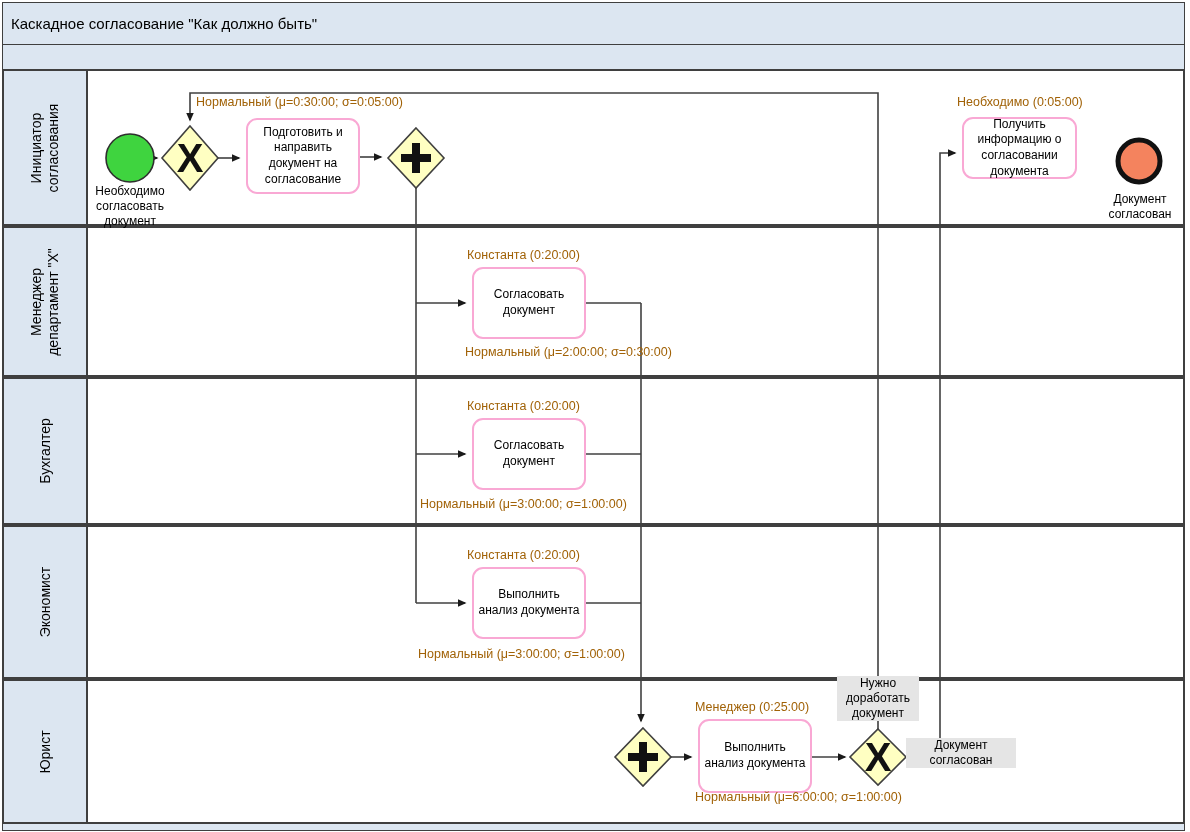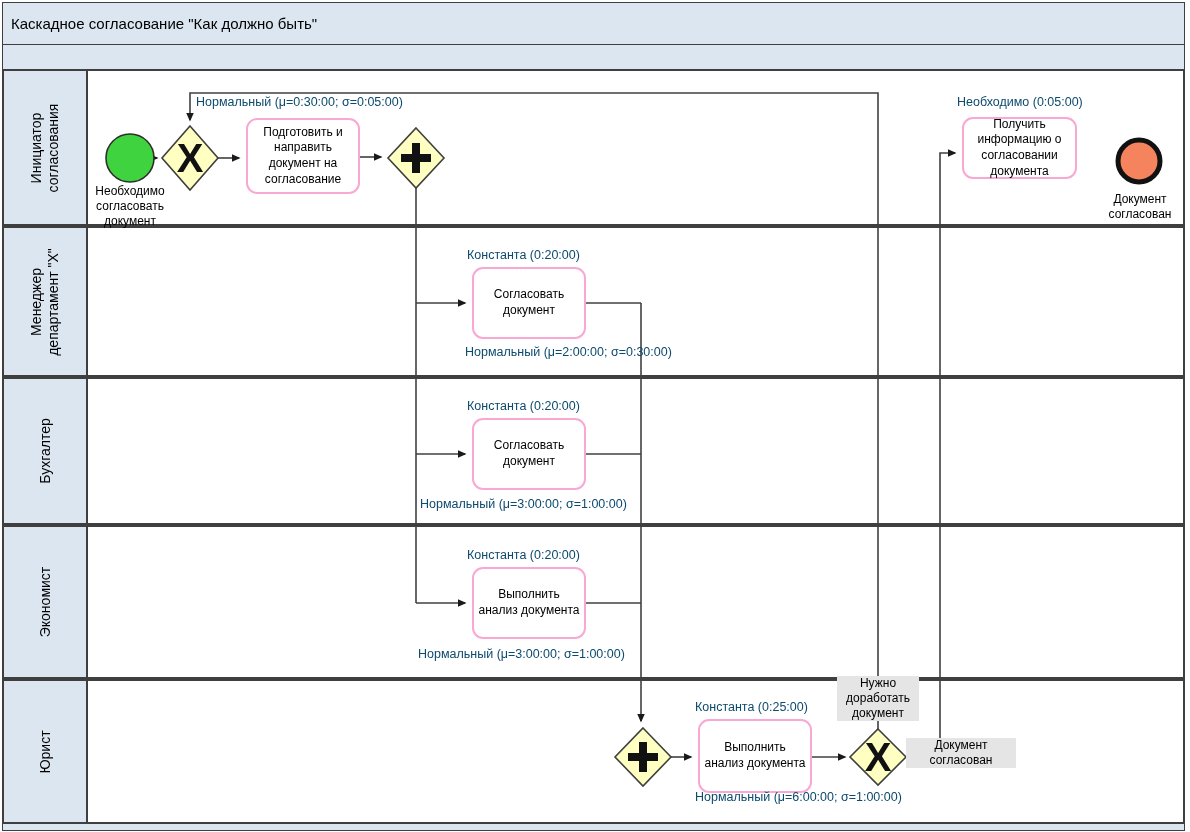--- a/index.html
+++ b/index.html
@@ -14,21 +14,21 @@
   .lane-label{position:absolute;left:0;top:0;width:84px;height:100%;background:#dce6f1;border-right:2px solid #3f3f3f;box-sizing:border-box;}
   .lane-label-text{position:absolute;top:50%;left:50%;transform:translate(-50%,-50%) rotate(-90deg);text-align:center;font-size:14px;line-height:1.2;color:#000;white-space:normal;}
 
   svg.flows{position:absolute;left:0;top:0;pointer-events:none;}
 
   .task{position:absolute;background:#ffffff;border:2px solid #f9a8d4;border-radius:11px;display:flex;align-items:center;justify-content:center;text-align:center;font-size:12px;line-height:1.3;color:#000;box-sizing:border-box;padding:3px;}
 
   .node-label{position:absolute;text-align:center;font-size:12px;line-height:1.25;color:#000;}
   .node-label.masked{background:#e5e5e5;}
 
-  .annotation{position:absolute;font-size:12.5px;line-height:1.2;color:#0c4a6e;white-space:nowrap;}
+  .annotation{position:absolute;font-size:12.5px;line-height:1.2;color:#a16207;white-space:nowrap;}
 </style>
 </head>
 <body>
 
 <div class="canvas">
 
   <div class="band title-band">Каскадное согласование "Как должно быть"</div>
   <div class="band strip-band"></div>
   <div class="band bottom-band"></div>
 
@@ -123,16 +123,16 @@
   <div class="node-label masked" style="left:906px;top:738px;width:110px;">Документ согласован</div>
 
   <div class="annotation" style="left:196px;top:95px;">Нормальный (μ=0:30:00; σ=0:05:00)</div>
   <div class="annotation" style="left:957px;top:95px;">Необходимо (0:05:00)</div>
   <div class="annotation" style="left:467px;top:248px;">Константа (0:20:00)</div>
   <div class="annotation" style="left:420px;top:345px;margin-left:45px;">Нормальный (μ=2:00:00; σ=0:30:00)</div>
   <div class="annotation" style="left:467px;top:399px;">Константа (0:20:00)</div>
   <div class="annotation" style="left:420px;top:497px;">Нормальный (μ=3:00:00; σ=1:00:00)</div>
   <div class="annotation" style="left:467px;top:548px;">Константа (0:20:00)</div>
   <div class="annotation" style="left:418px;top:647px;">Нормальный (μ=3:00:00; σ=1:00:00)</div>
-  <div class="annotation" style="left:695px;top:700px;">Константа (0:25:00)</div>
+  <div class="annotation" style="left:695px;top:700px;">Менеджер (0:25:00)</div>
   <div class="annotation" style="left:647px;top:790px;margin-left:48px;">Нормальный (μ=6:00:00; σ=1:00:00)</div>
 
 </div>
 
 </body></html>

